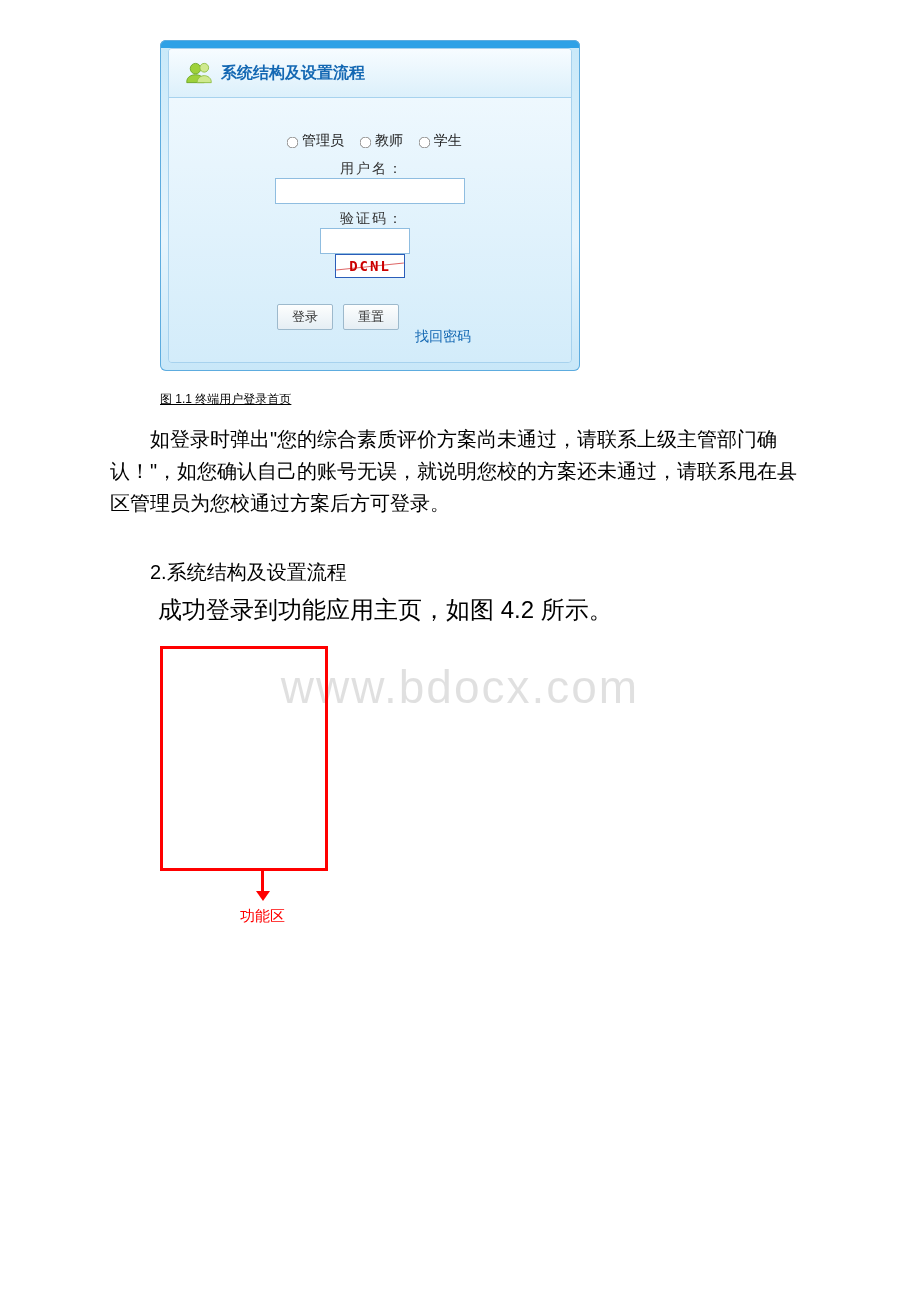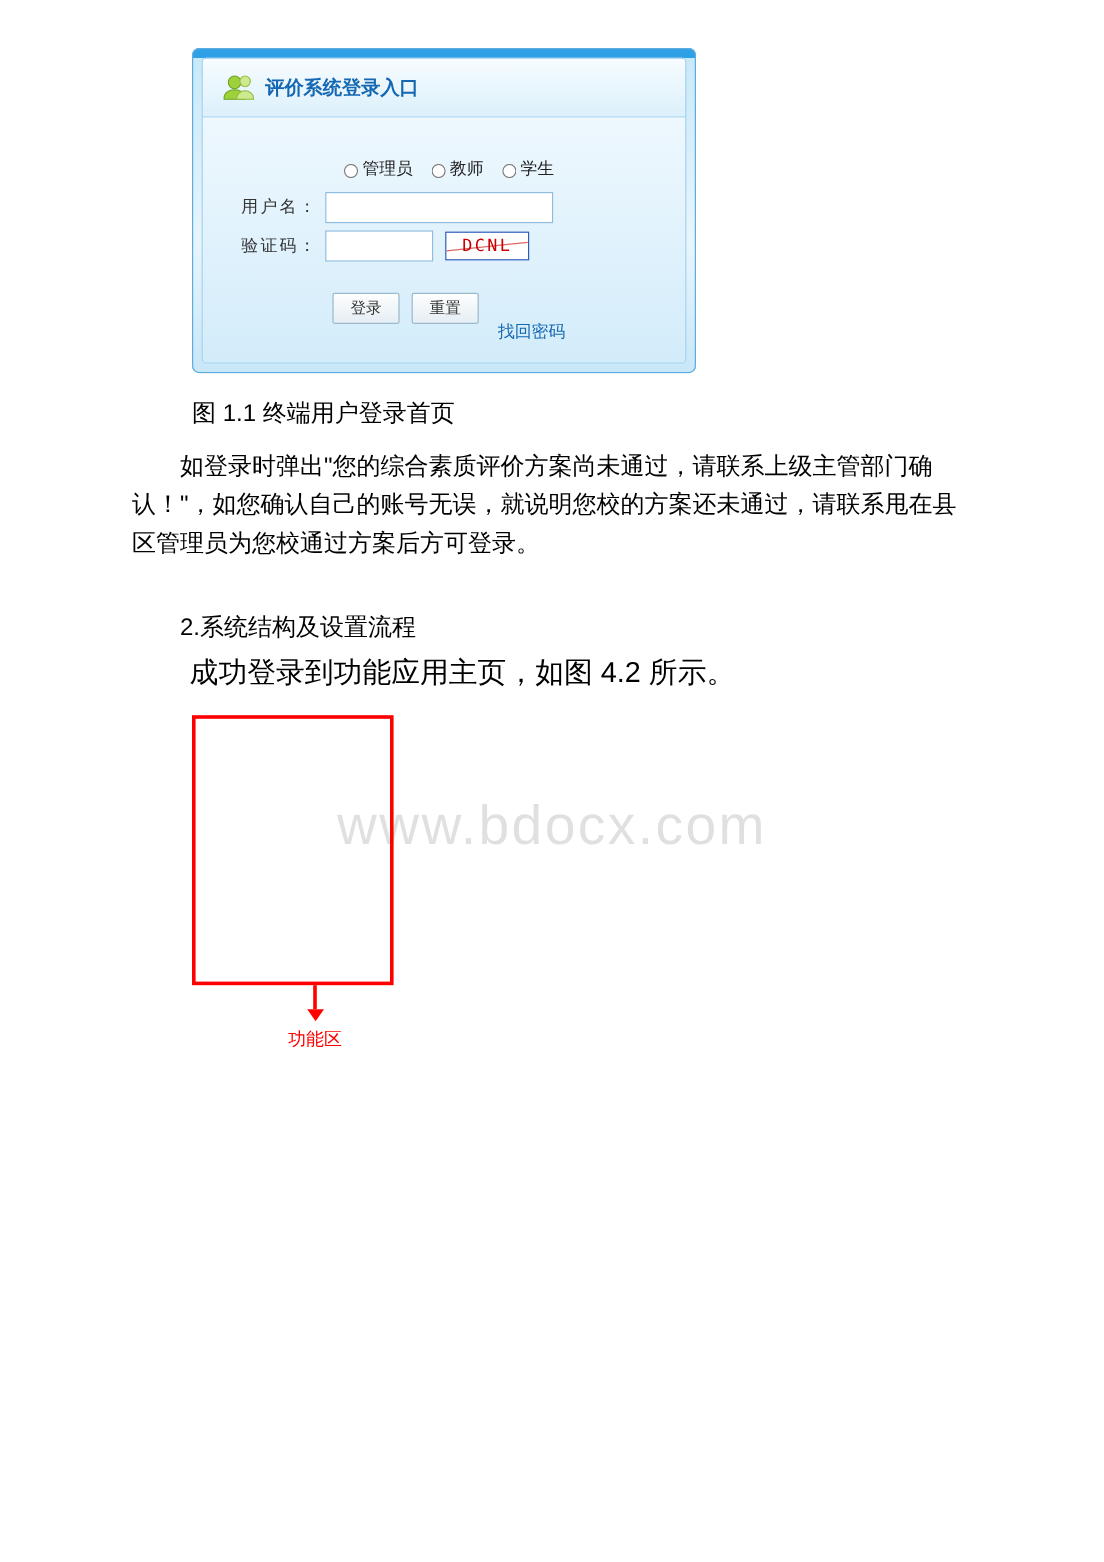--- a/index.html
+++ b/index.html
@@ -54,20 +54,21 @@
     color: #222;
     margin-top: 20px;
   }
   .role-row label { margin-right: 6px; }
   .role-row input { vertical-align: middle; transform: scale(0.9); }
   .field-row {
     display: flex;
     align-items: center;
     margin: 6px 0;
     font-size: 14px;
+    flex-direction: column;
   }
   .field-row .label {
     width: 80px;
     text-align: right;
     color: #333;
     padding-right: 6px;
     letter-spacing: 2px;
   }
   .field-row input.text {
     height: 26px;
@@ -87,21 +88,21 @@
     font-size: 14px;
   }
   .captcha-img {
     width: 70px; height: 24px;
     border: 1px solid #2a5db9;
     background: #fff;
     display: inline-flex;
     align-items: center;
     justify-content: center;
     font-family: monospace;
-    font-weight: normal;
+    font-weight: bold;
     font-size: 14px;
     letter-spacing: 2px;
     color: #c00;
     position: relative;
   }
   .captcha-img::after {
     content:"";
     position:absolute;
     top:50%; left:0; right:0;
     border-top:1px solid rgba(200,0,0,0.6);
@@ -127,21 +128,22 @@
   }
   .link-fp {
     color: #1468b3;
     font-size: 14px;
     text-decoration: none;
     margin-left: 6px;
     margin-top: 40px;
   }
   .caption {
     margin: 20px 0 0 120px;
-    font-size: 20px;
+    font-size: 12px;
+    text-decoration: underline;
   }
   .para {
     font-size: 20px;
     line-height: 1.6;
     margin: 15px 70px 0 70px;
     text-indent: 2em;
   }
   .heading2 {
     font-size: 20px;
     margin: 40px 70px 0 70px;
@@ -203,21 +205,21 @@
   <div class="login-inner">
     <div class="login-header">
       <span class="icon">
         <svg class="user-icon" viewBox="0 0 32 32">
           <circle cx="12" cy="11" r="6" fill="#9ed13a" stroke="#6aa424" stroke-width="1"></circle>
           <path d="M2 26c0-5 4.5-8 10-8s10 3 10 8v1H2z" fill="#9ed13a" stroke="#6aa424" stroke-width="1"></path>
           <circle cx="22" cy="10" r="5" fill="#cfe98e" stroke="#8dbb3f" stroke-width="1"></circle>
           <path d="M14 26c0-4 4-7 8-7s8 3 8 7v1H14z" fill="#cfe98e" stroke="#8dbb3f" stroke-width="1"></path>
         </svg>
       </span>
-      <span class="title">评价系统登录入口</span>
+      <span class="title">系统结构及设置流程</span>
     </div>
     <div class="login-body">
       <div class="role-row">
         <label><input type="radio" name="role" style=""><span>管理员</span></label>
         <label><input type="radio" name="role" style=""><span>教师</span></label>
         <label><input type="radio" name="role" style=""><span>学生</span></label>
       </div>
       <div class="field-row">
         <span class="label">用户名：</span>
         <input class="text" type="text" style="">

